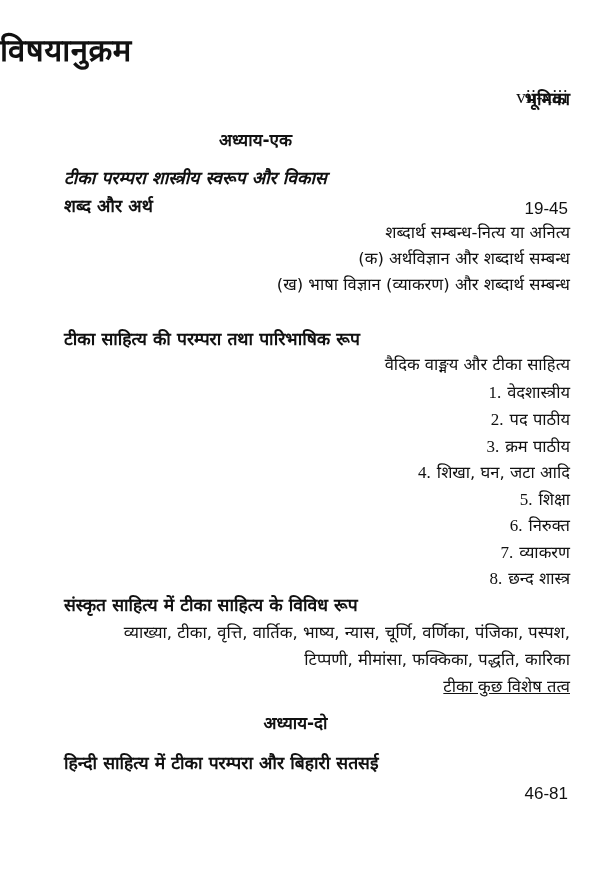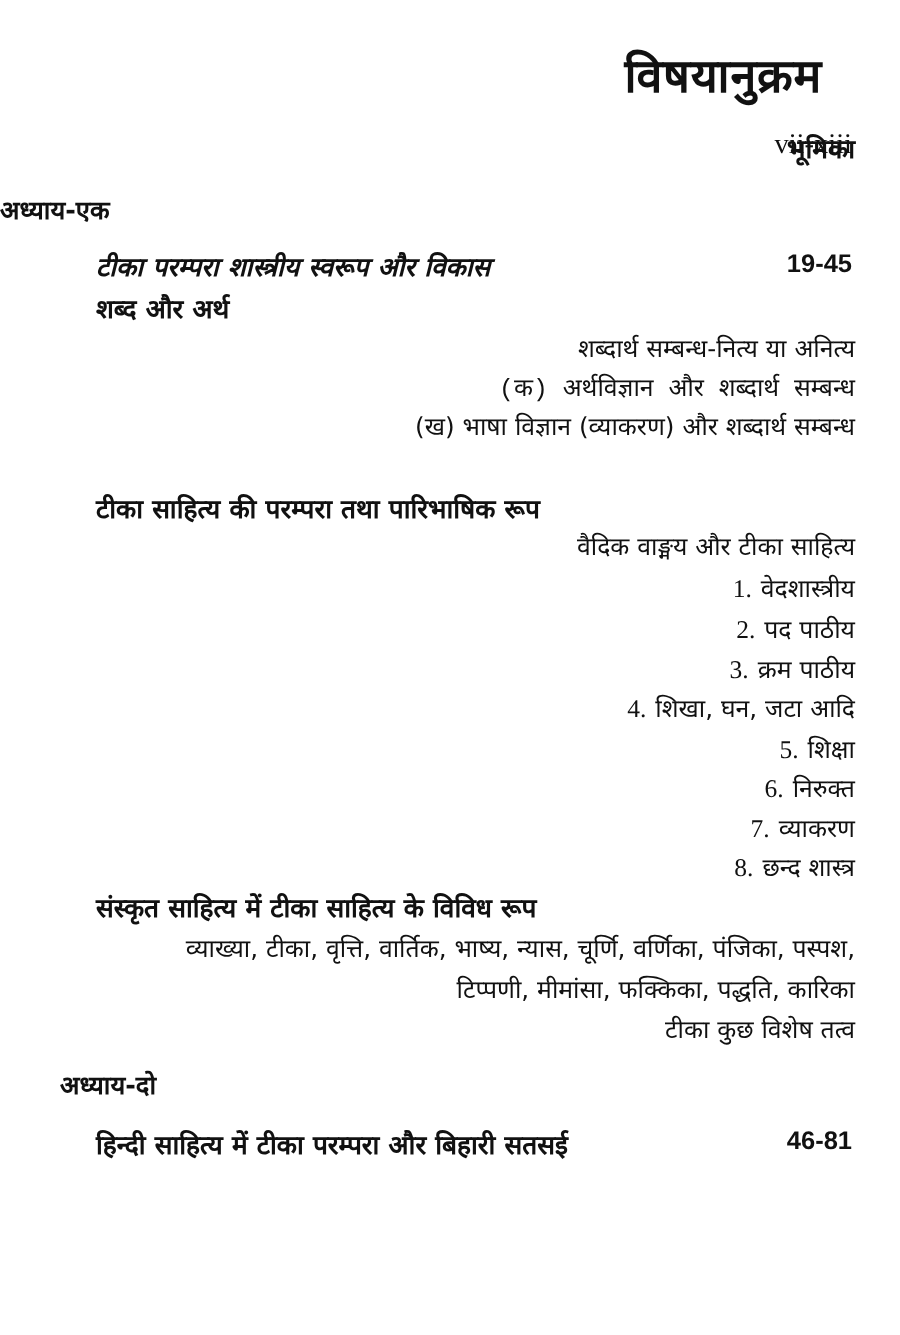--- a/index.html
+++ b/index.html
@@ -3,33 +3,33 @@
 <meta charset="utf-8">
 <style>
   html, body { margin: 0; padding: 0; }
   body {
     width: 600px; height: 890px; background: #ffffff; position: relative;
     overflow: hidden; color: #111111;
     font-family: "DejaVu Sans", "Liberation Sans", sans-serif;
   }
   .page { position: absolute; left: 0; top: 0; width: 600px; height: 890px; }
   .title {
-    position: absolute; left: 0; width: 548px; top: 28px; text-align: right;
+    position: absolute; left: 0; width: 548px; top: 28px; text-align: left;
     font-size: 31px; font-weight: bold; letter-spacing: 0.5px;
   }
   .row { position: absolute; left: 64px; right: 30px; white-space: nowrap; }
   .row.preface { left: 33px; text-align: right; }
   .pg {
     position: absolute; right: 32px; white-space: nowrap;
     font-family: "Liberation Sans", "DejaVu Sans", sans-serif;
   }
   .pg.roman { font-family: "Liberation Serif", "DejaVu Serif", serif; font-size: 19px; }
-  .pg.arabic { font-size: 17px; font-weight: bold; }
+  .pg.arabic { font-size: 17px; font-weight: normal; margin-top: 33px; }
   .chapter {
-    position: absolute; left: 0; width: 479px; 
+    position: absolute; left: 16px; width: 479px; text-align: center;
     font-size: 17px; font-weight: bold;
   }
   .b { font-size: 17.5px; font-weight: bold; }
   .n { font-size: 16.5px; text-align: right; }
   .num { font-family: "Liberation Serif", "DejaVu Serif", serif; font-size: 17px; margin-right: 6px; }
 </style>
 </head>
 <body>
 
 <div class="page">
@@ -41,21 +41,21 @@
   </div>
   <div class="pg roman" style="top:86px;">vii-xiii</div>
 
   <div class="chapter" style="top:128px;">अध्याय-एक</div>
 
   <div class="row b" style="top:165px;font-style:italic;">टीका परम्परा शास्त्रीय स्वरूप और विकास</div>
   <div class="pg arabic" style="top:166px;">19-45</div>
 
   <div class="row b" style="top:193px;">शब्द और अर्थ</div>
   <div class="row n" style="top:220px;">शब्दार्थ सम्बन्ध-नित्य या अनित्य</div>
-  <div class="row n" style="top:246px;font-family:Liberation Mono, monospace;">(क) अर्थविज्ञान और शब्दार्थ सम्बन्ध</div>
+  <div class="row n" style="top:246px;">(क) अर्थविज्ञान और शब्दार्थ सम्बन्ध</div>
   <div class="row n" style="top:272px;">(ख) भाषा विज्ञान (व्याकरण) और शब्दार्थ सम्बन्ध</div>
   <div class="row b" style="top:326px;">टीका साहित्य की परम्परा तथा पारिभाषिक रूप</div>
   <div class="row n" style="top:352px;">वैदिक वाङ्मय और टीका साहित्य</div>
 
   <div class="row n" style="top:380px;">
     <span class="num">1.</span><span>वेदशास्त्रीय</span>
   </div>
   <div class="row n" style="top:407px;">
     <span class="num">2.</span><span>पद पाठीय</span>
   </div>
@@ -74,21 +74,21 @@
   <div class="row n" style="top:540px;">
     <span class="num">7.</span><span>व्याकरण</span>
   </div>
   <div class="row n" style="top:566px;">
     <span class="num">8.</span><span>छन्द शास्त्र</span>
   </div>
 
   <div class="row b" style="top:592px;">संस्कृत साहित्य में टीका साहित्य के विविध रूप</div>
   <div class="row n" style="top:620px;">व्याख्या, टीका, वृत्ति, वार्तिक, भाष्य, न्यास, चूर्णि, वर्णिका, पंजिका, पस्पश,</div>
   <div class="row n" style="top:647px;">टिप्पणी, मीमांसा, फक्किका, पद्धति, कारिका</div>
-  <div class="row n" style="top:674px;">टीका कुछ विशेष तत्व</div>
+  <div class="row n" style="top:674px;text-decoration:underline;">टीका कुछ विशेष तत्व</div>
 
   <div class="chapter" style="top:711px;padding-left:40px;">अध्याय-दो</div>
 
   <div class="row b" style="top:750px;">हिन्दी साहित्य में टीका परम्परा और बिहारी सतसई</div>
   <div class="pg arabic" style="top:751px;">46-81</div>
 
 
 </div>
 
 </body></html>

